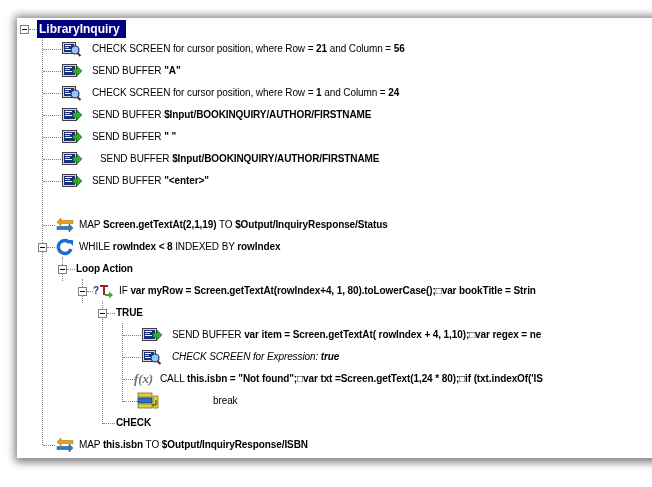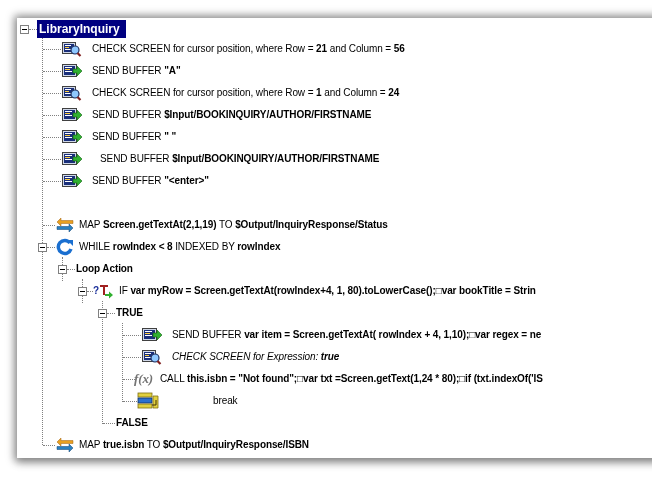--- a/index.html
+++ b/index.html
@@ -244,27 +244,27 @@
       <rect x="1" y="6" width="14" height="5" fill="#2a70d0" stroke="#103060" stroke-width="0.8"></rect>
       <rect x="1" y="12" width="14" height="4" fill="#e0d040" stroke="#807010" stroke-width="0.8"></rect>
       <path d="M16 4 L21 4 L21 16 L16 16 Z" fill="#e0d040" stroke="#807010" stroke-width="0.8"></path>
       <path d="M19 8 L19 13 L15 13" stroke="#403000" stroke-width="1" fill="none"></path>
     </svg>
     <span class="txt" style="left:148px;margin-left:48px;">break</span>
   </div>
 
   <div class="row" style="left:0;top:396px;width:600px;">
     <div class="hline" style="left:86px;top:9px;width:12px;"></div>
-    <span class="txt b" style="left:99px;">FALSE</span>
+    <span class="txt b" style="left:99px;">CHECK</span>
   </div>
 
   <div class="row" style="left:0;top:418px;width:600px;">
     <div class="hline" style="left:26px;top:9px;width:12px;"></div>
     <svg class="icon" style="left:38px;top:1px;" viewBox="0 0 20 16">
       <path d="M2 5 L6 1 L6 3.5 L18 3.5 L18 6.5 L6 6.5 L6 9 Z" fill="#e8a020" stroke="#a06010" stroke-width="0.5"></path>
       <path d="M18 11 L14 7 L14 9.5 L2 9.5 L2 12.5 L14 12.5 L14 15 Z" fill="#2a80c0" stroke="#104070" stroke-width="0.5"></path>
     </svg>
     <span class="txt" style="left:62px;">
-      <span>MAP </span><b>true.isbn</b><span> TO </span><b>$Output/InquiryResponse/ISBN</b>
+      <span>MAP </span><b>this.isbn</b><span> TO </span><b>$Output/InquiryResponse/ISBN</b>
     </span>
   </div>
 
 </div>
 
 </body></html>

